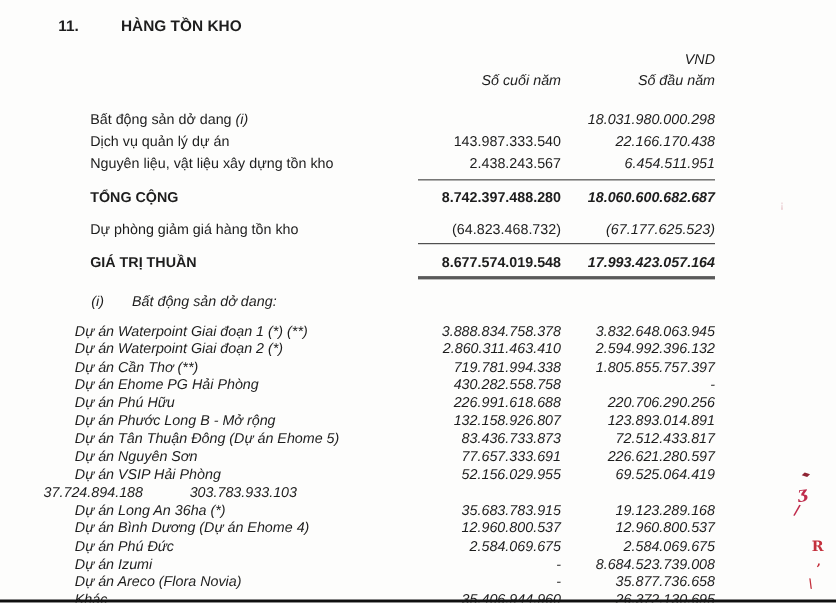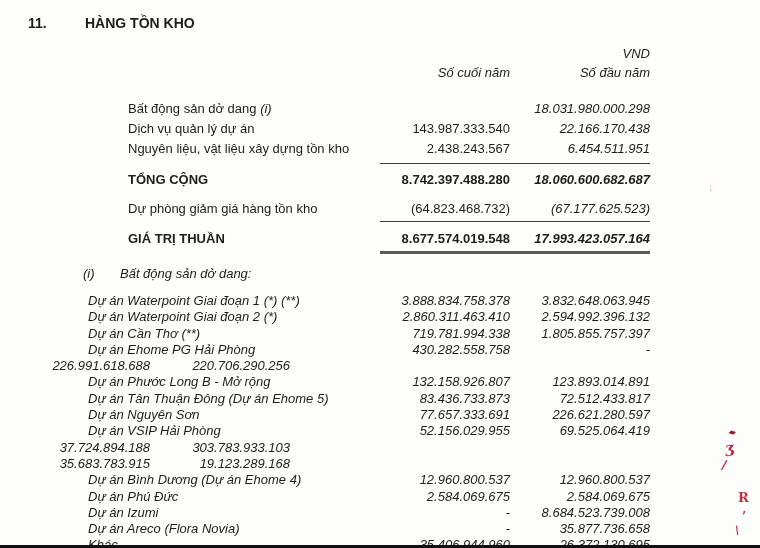--- a/index.html
+++ b/index.html
@@ -5,32 +5,32 @@
   html,body{margin:0;padding:0;background:#e8e8e8;}
   .page{
     position:relative;
     width:760px;height:548px;
     background:#fdfdfc;
     overflow:hidden;
     font-family:"Liberation Sans",sans-serif;
     color:#1d1d1d;
     font-size:13px;
   }
-  .row{display:flex;align-items:baseline;margin-left:20px;}
-  .lbl{flex:1 1 auto;padding-left:108px;}
+  .row{display:flex;align-items:baseline;}
+  .lbl{flex:1 1 auto;padding-left:82px;}
   .lbl.indent{padding-left:68px;}
   .c1{width:130px;text-align:right;white-space:nowrap;}
   .c2{width:140px;text-align:right;white-space:nowrap;font-style:italic;}
   .sp{width:110px;}
   .it{font-style:italic;}
   .b{font-weight:bold;}
   .rule > .c1, .rule > .c2{border-bottom:1.5px solid #3e3e3e;padding-bottom:4px;}
   .thickrule > .c1, .thickrule > .c2{border-bottom:3px solid #5a5a5a;padding-bottom:4px;}
 
-  .title-row{display:flex;margin-top:15px;font-weight:bold;font-size:14px;}
+  .title-row{display:flex;margin-top:15px;font-weight:bold;font-size:14px;padding-left:25px;}
   .title-num{width:57px;padding-left:28px;}
   .vnd-row{margin-top:15px;}
   .hdr-row{margin-top:4px;}
   .sum-block{margin-top:19px;line-height:20px;}
   .total-row{margin-top:8px;line-height:16px;}
   .prov-row{margin-top:13px;line-height:16px;}
   .net-row{margin-top:9px;line-height:16px;}
   .note-row{display:flex;margin-top:12px;font-style:italic;}
   .note-marker{width:37px;padding-left:83px;}
   .detail-block{margin-top:12px;line-height:16.3px;font-style:italic;}
@@ -139,20 +139,21 @@
     </div>
 
     <div class="row">
       <span class="lbl indent">Dự án Ehome PG Hải Phòng</span>
       <span class="c1">430.282.558.758</span>
       <span class="c2">-</span>
       <span class="sp"></span>
     </div>
 
     <div class="row">
+      <span class="lbl indent">Dự án Phú Hữu</span>
       <span class="c1">226.991.618.688</span>
       <span class="c2">220.706.290.256</span>
       <span class="sp"></span>
     </div>
 
     <div class="row">
       <span class="lbl indent">Dự án Phước Long B - Mở rộng</span>
       <span class="c1">132.158.926.807</span>
       <span class="c2">123.893.014.891</span>
       <span class="sp"></span>
@@ -179,20 +180,21 @@
       <span class="sp"></span>
     </div>
 
     <div class="row">
       <span class="c1">37.724.894.188</span>
       <span class="c2">303.783.933.103</span>
       <span class="sp"></span>
     </div>
 
     <div class="row">
+      <span class="lbl indent">Dự án Long An 36ha (*)</span>
       <span class="c1">35.683.783.915</span>
       <span class="c2">19.123.289.168</span>
       <span class="sp"></span>
     </div>
 
     <div class="row">
       <span class="lbl indent">Dự án Bình Dương (Dự án Ehome 4)</span>
       <span class="c1">12.960.800.537</span>
       <span class="c2">12.960.800.537</span>
       <span class="sp"></span>

